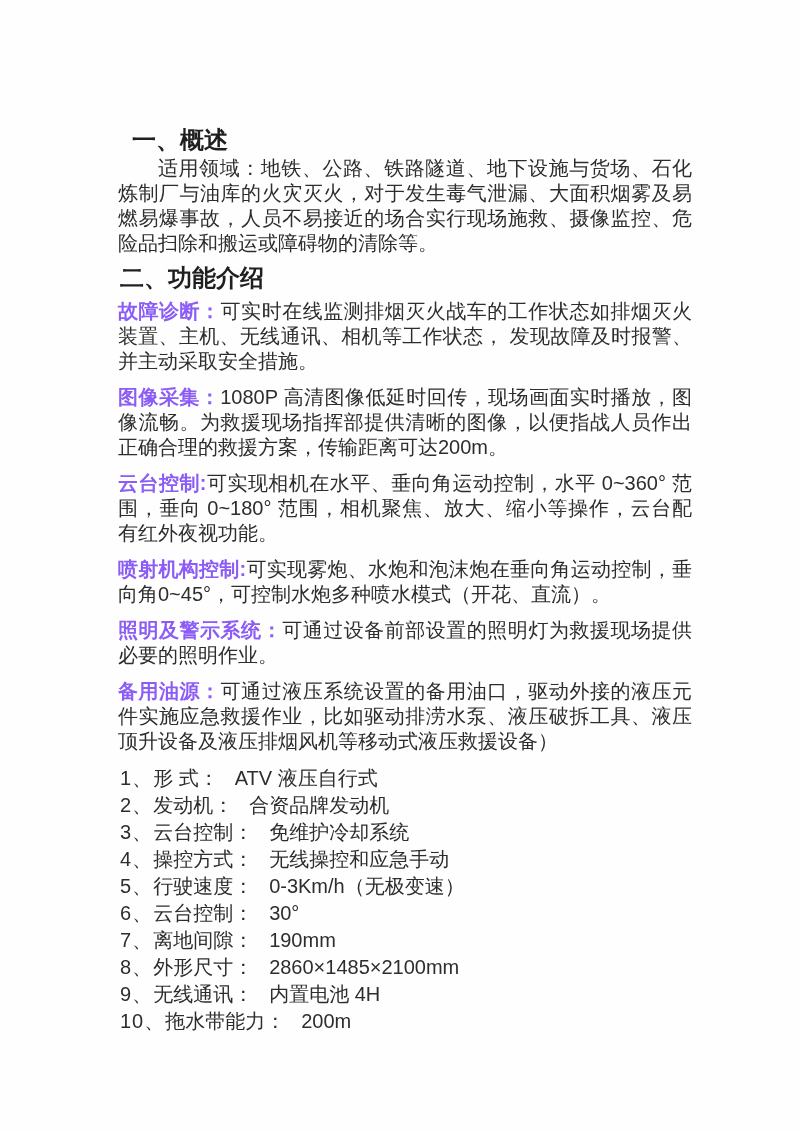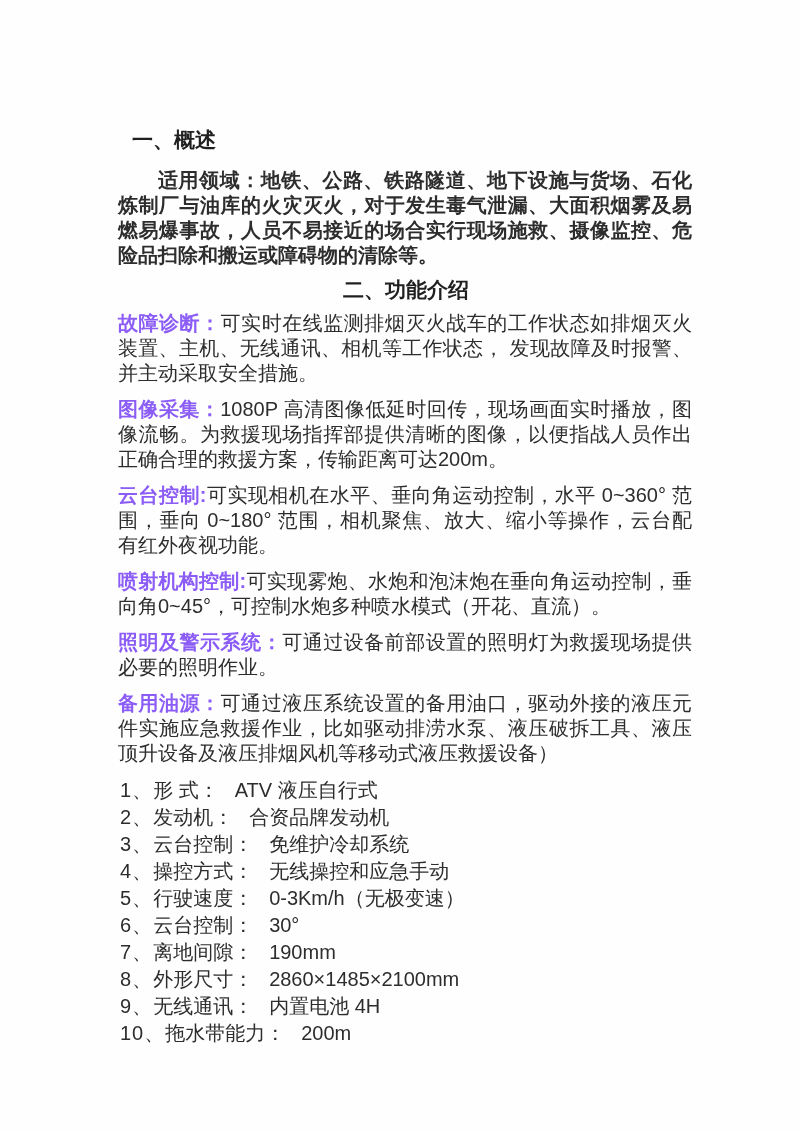--- a/index.html
+++ b/index.html
@@ -14,36 +14,36 @@
     margin: 0 auto;
     background: #fefefe;
     box-sizing: border-box;
     padding: 127px 108px 0 118px;
     color: #2d2d2d;
     
     font-family: "Liberation Sans", serif;
     overflow: hidden;
   }
   .h {
-    font-size: 21px;
+    font-size: 24px;
     line-height: 25px;
     font-weight: bold;
     color: #1f1f1f;
     margin: 0;
   }
   .h-overview { margin: 0 0 3px 14px; }
-  .h-features { margin: 1px 0 9px 2px; text-align: center; }
+  .h-features { margin: 1px 0 9px 2px; }
   .h-chassis  { margin: 2px 0 12px 0; }
   .body {
     font-size: 20px;
     line-height: 25px;
     text-align: justify;
     margin: 0 0 10px 0;
   }
-  .p-overview { text-indent: 2em; margin: 16px 0 9px 0; font-weight: bold; }
+  .p-overview { text-indent: 2em; margin: 4px 0 9px 0; }
   .feature { margin: 0 0 11px 0; }
   .flabel { font-weight: bold; color: #8b5cf6; }
   .chassis-list { margin: 0; padding: 0; }
   .chassis-item {
     font-size: 20px;
     height: 27px;
     line-height: 27px;
     white-space: nowrap;
     margin: 0 0 0 2px;
   }

